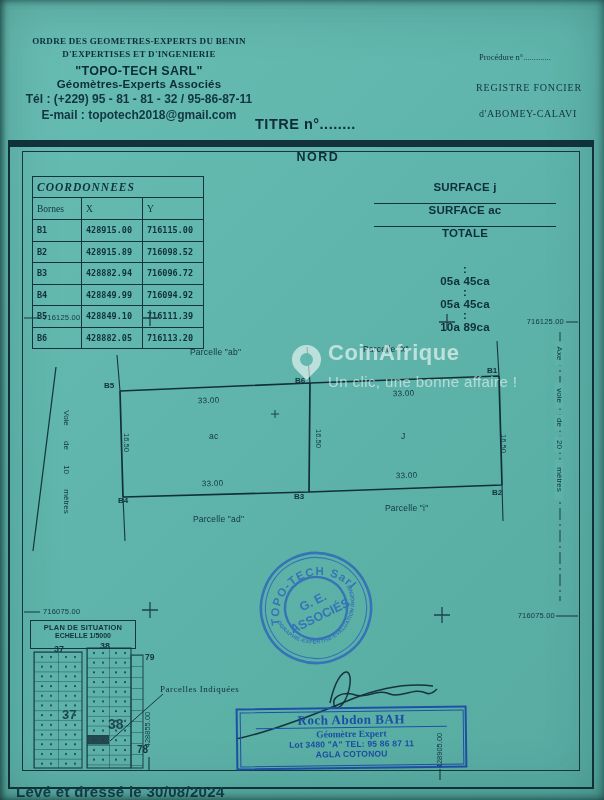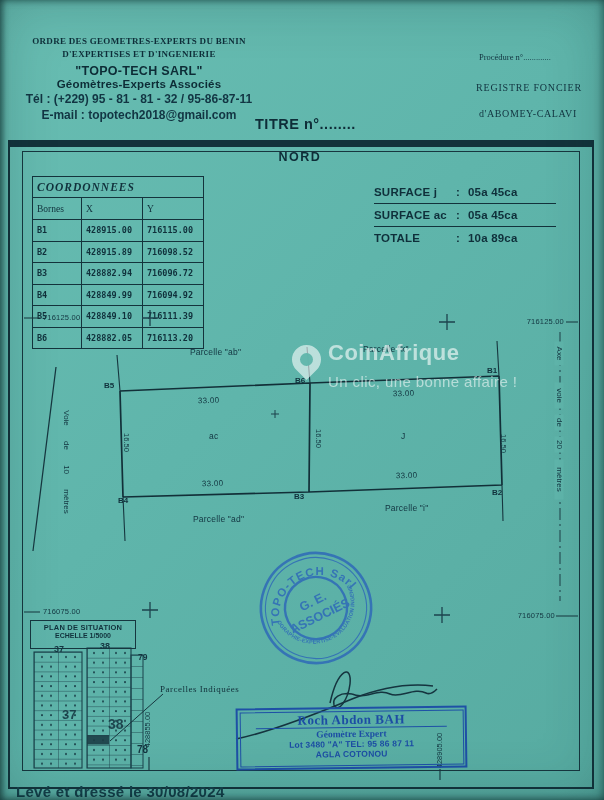--- a/index.html
+++ b/index.html
@@ -18,31 +18,31 @@
   .lh-sub{font-size:11.5px;font-weight:bold;letter-spacing:.2px;color:#0d2c36;}
   .lh-small{font-size:12px;font-weight:bold;margin-top:2px;color:#123543;}
   .titre{left:255px;top:116px;font-size:14.5px;font-weight:bold;letter-spacing:.5px;z-index:2;color:#0e2d38;}
   .reg{font-family:"Liberation Serif",serif;color:#123440;z-index:2;}
   .reg-proc{left:479px;top:52px;font-size:8.5px;}
   .reg-reg{left:476px;top:82px;font-size:10px;letter-spacing:.8px;text-align:right;}
   .reg-loc{left:479px;top:108px;font-size:10px;letter-spacing:.6px;}
   
   .frame-outer{left:8px;top:140px;width:582px;height:640px;border:2.5px solid #13323b;border-top-width:7px;z-index:1;}
   .frame-inner{left:22px;top:151px;width:556px;height:618px;border:1.5px solid #17363f;z-index:1;}
-  .nord{left:274px;top:150px;width:52px;text-align:center;font-size:12.5px;font-weight:bold;letter-spacing:1.5px;z-index:2;color:#0e2d38;}
+  .nord{left:292px;top:150px;width:52px;text-align:center;font-size:12.5px;font-weight:bold;letter-spacing:1.5px;z-index:2;color:#0e2d38;}
   
   .coords{left:32px;top:176px;border-collapse:collapse;z-index:2;}
   .coords td,.coords th{border:1.2px solid #14333c;padding:4px;text-align:left;}
   .coords .t-title{font-family:"Liberation Serif",serif;font-style:italic;font-weight:bold;font-size:11.5px;letter-spacing:1px;height:16px;}
   .coords .t-head th{font-family:"Liberation Serif",serif;font-size:9.5px;font-weight:normal;height:13px;}
   .coords .t-row td{font-family:"DejaVu Sans Mono",monospace;font-weight:bold;font-size:8.5px;height:12.5px;color:#10303b;}
   .coords .c0{width:40px;}.coords .c1{width:52px;}.coords .c2{width:52px;}
   
   .surfaces{left:374px;top:181px;width:182px;z-index:2;}
-  .surf-row{display:flex;align-items:center;height:22px;font-weight:bold;font-size:11.5px;color:#0f2f3a;letter-spacing:.2px;}
+  .surf-row{display:flex;align-items:center;height:22px;font-weight:bold;font-size:11.5px;color:#0f2f3a;letter-spacing:.2px;flex-direction:column;}
   .surf-row.u{border-bottom:1.6px solid #13323b;}
   .surf-lbl{flex:0 0 82px;}
   .surf-colon{flex:0 0 12px;}
   
   .gridlbl{font-size:7.5px;letter-spacing:.2px;color:#133641;z-index:2;white-space:nowrap;}
   .vlabel{position:absolute;font-size:7.5px;color:#133641;text-align:center;white-space:nowrap;z-index:2;}
   .rot90{transform:rotate(90deg);}
   .rotm90{transform:rotate(-90deg);}
   
   .borne{position:absolute;font-size:8px;font-weight:bold;color:#10303b;z-index:2;}
@@ -252,21 +252,21 @@
   <div class="plabel" style="left:385px;top:503px;">Parcelle "i"</div>
   <div class="plabel" style="left:209px;top:431px;">ac</div>
   <div class="plabel" style="left:401px;top:431px;">J</div>
 
   <div class="abs sit-box">
     <div class="l1">PLAN DE SITUATION</div>
     <div class="l2">ECHELLE 1/5000</div>
   </div>
   <div class="blocknum" style="left:38px;top:644px;font-size:9px;">37</div>
   <div class="blocknum" style="left:84px;top:641px;font-size:9px;">38</div>
-  <div class="blocknum" style="left:122px;top:652px;font-size:8.5px;">79</div>
+  <div class="blocknum" style="left:129px;top:652px;font-size:8.5px;">79</div>
   <div class="blocknum" style="left:46px;top:707px;font-size:13px;opacity:.85;">37</div>
   <div class="blocknum" style="left:92px;top:716px;font-size:14px;opacity:.85;">38</div>
   <div class="blocknum" style="left:121px;top:744px;font-size:10px;">78</div>
   <div class="abs note">Parcelles Indiquées</div>
 
   <svg class="abs stamp" width="124" height="124" viewBox="-62 -62 124 124">
     <defs>
       <path id="arcTop" d="M -41,9 A 41 41 0 1 1 41,9" fill="none"></path>
       <path id="arcBottom" d="M -41,-6 A 41 41 0 1 0 41,-6" fill="none"></path>
     </defs>

